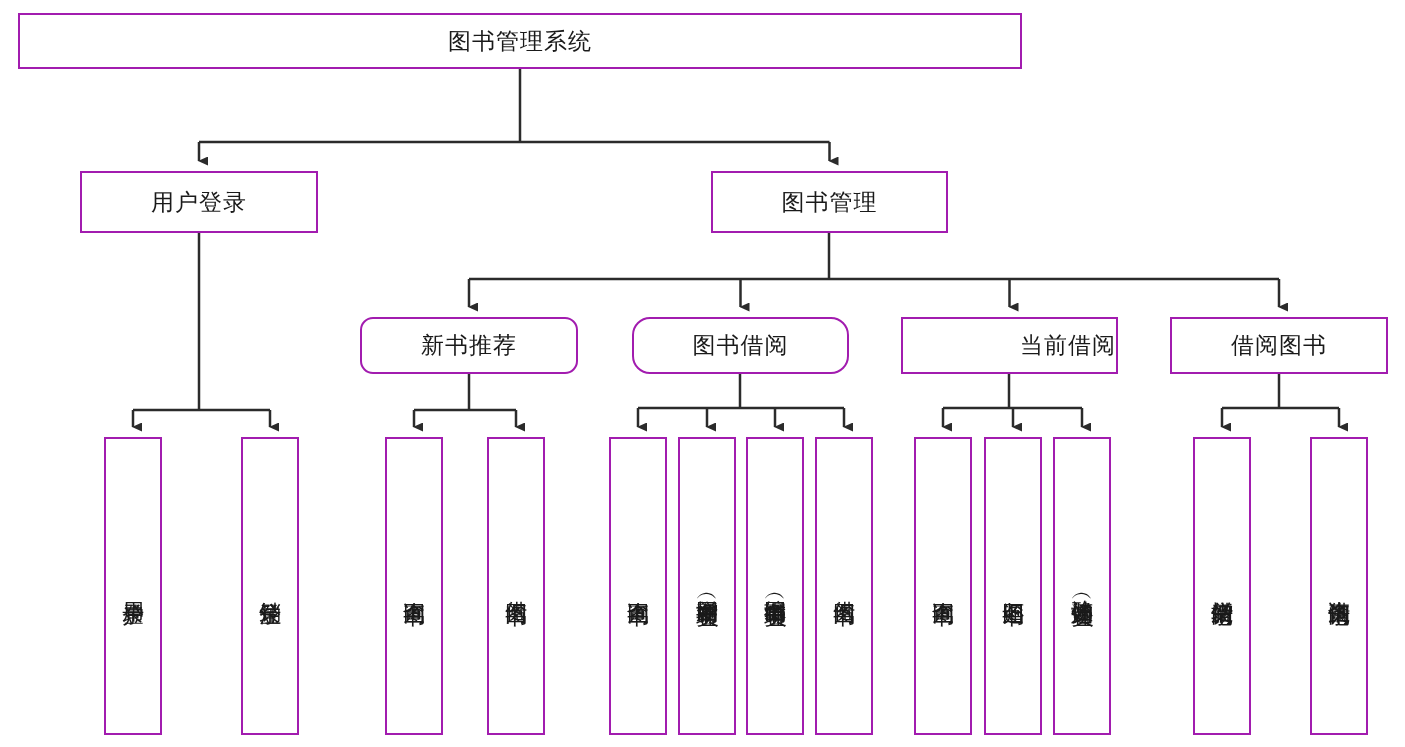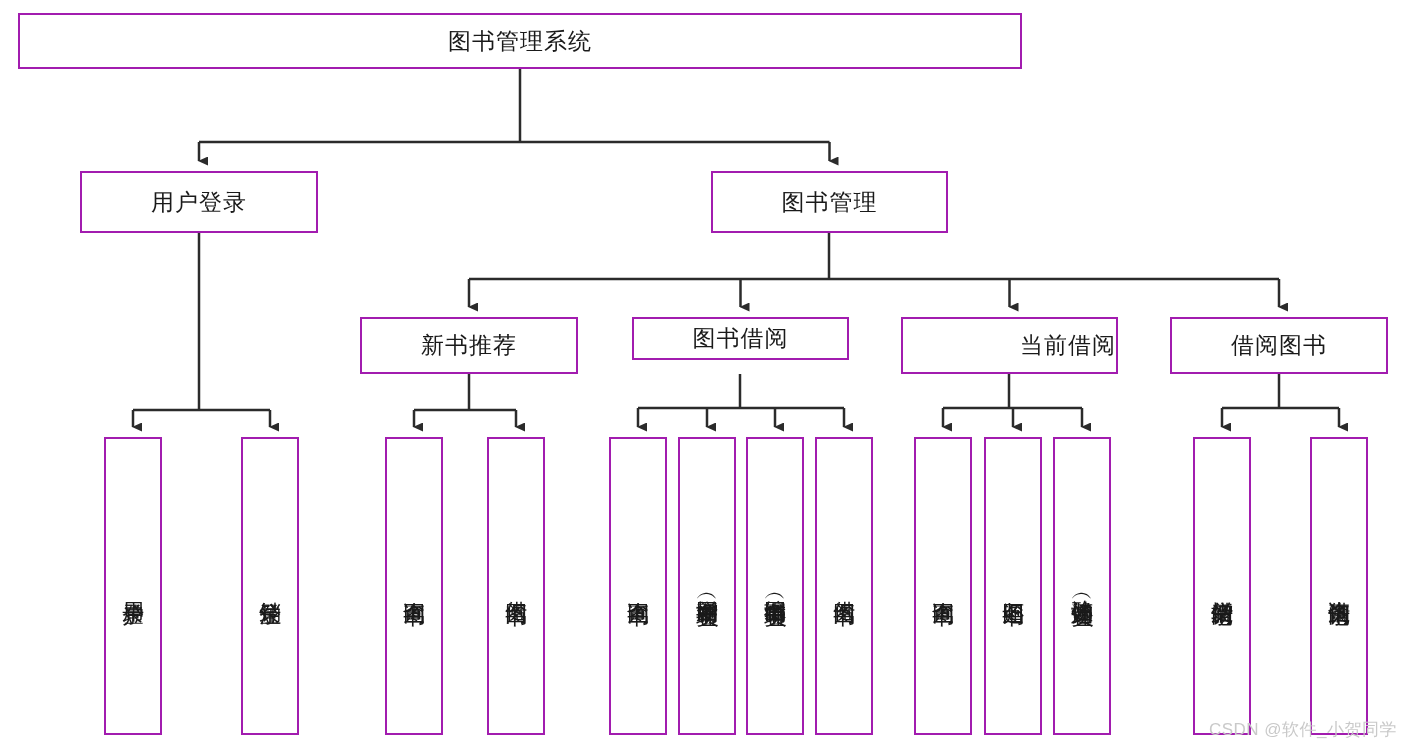--- a/index.html
+++ b/index.html
@@ -119,24 +119,24 @@
   <div id="nodes-layer">
       <div class="node horiz" style="left: 18px; top: 13px; width: 1004px; height: 56px;">
         <span class="hlabel">图书管理系统</span>
       </div>
       <div class="node horiz" style="left: 80px; top: 171px; width: 238px; height: 62px;">
         <span class="hlabel">用户登录</span>
       </div>
       <div class="node horiz" style="left: 711px; top: 171px; width: 237px; height: 62px;">
         <span class="hlabel">图书管理</span>
       </div>
-      <div class="node horiz" style="left: 360px; top: 317px; width: 218px; height: 57px;">
+      <div class="node horiz" style="left: 360px; top: 317px; width: 218px; height: 57px; border-radius: 13px;">
         <span class="hlabel">新书推荐</span>
       </div>
-      <div class="node horiz" style="left: 632px; top: 317px; width: 217px; height: 43px;">
+      <div class="node horiz" style="left: 632px; top: 317px; width: 217px; height: 57px; border-radius: 18px;">
         <span class="hlabel">图书借阅</span>
       </div>
       <div class="node horiz" style="left: 901px; top: 317px; width: 217px; height: 57px; justify-content: flex-end;">
         <span class="hlabel">当前借阅</span>
       </div>
       <div class="node horiz" style="left: 1170px; top: 317px; width: 218px; height: 57px;">
         <span class="hlabel">借阅图书</span>
       </div>
       <div class="node vert" style="left: 104px; top: 437px; width: 58px; height: 298px;">
         <span class="vlabel">用户登录</span>
@@ -172,14 +172,13 @@
         <span class="vlabel">确认归还（管理员）</span>
       </div>
       <div class="node vert" style="left: 1193px; top: 437px; width: 58px; height: 298px;">
         <span class="vlabel">新增借阅记录</span>
       </div>
       <div class="node vert" style="left: 1310px; top: 437px; width: 58px; height: 298px;">
         <span class="vlabel">查询借阅记录</span>
       </div>
     </div>
 
-  <div id="watermark">CSDN @软件_小贺同学</div>
 </div>
 
 </body></html>

